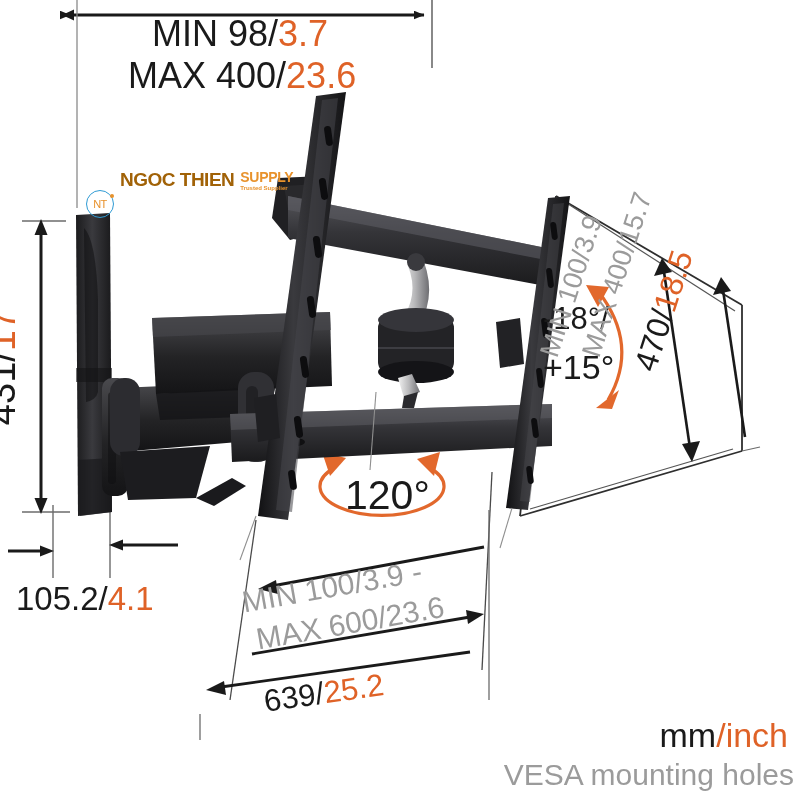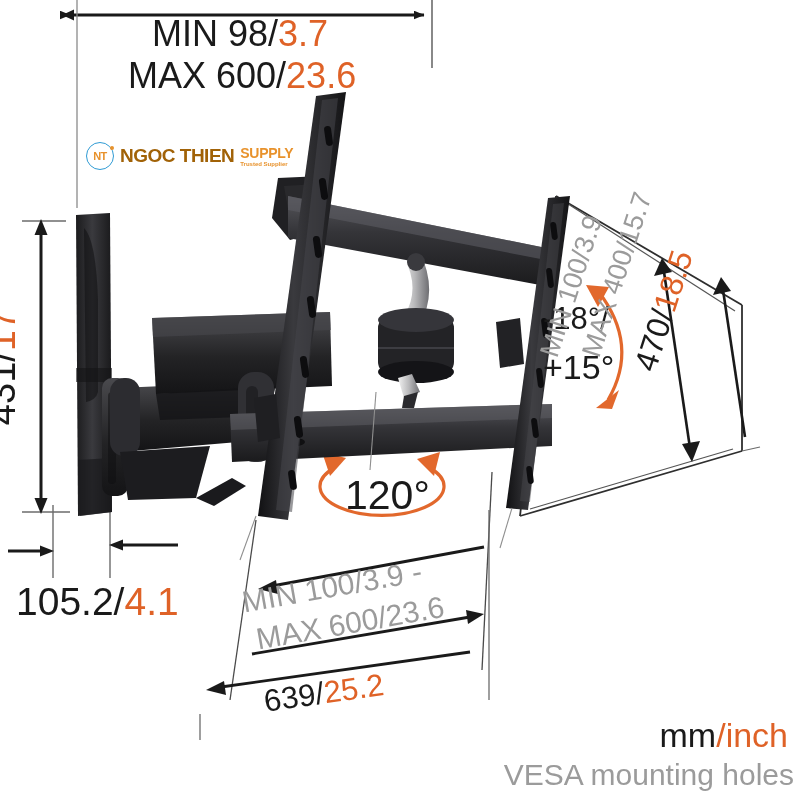--- a/index.html
+++ b/index.html
@@ -16,21 +16,21 @@
   .gry{color:#9b9b9b;}
 
   
   #lbl-min98{left:152px;top:16px;font-size:36px;letter-spacing:0px;}
   #lbl-max600{left:128px;top:58px;font-size:36px;letter-spacing:0px;}
 
   
   #lbl-431{left:-56px;top:348px;font-size:38px;transform:rotate(-90deg);transform-origin:50% 50%;}
 
   
-  #lbl-105{left:16px;top:582px;font-size:39px;}
+  #lbl-105{left:16px;top:582px;font-size:33px;}
 
   
   #lbl-tilt1{left:543px;top:303px;font-size:31px;}
   #lbl-tilt2{left:543px;top:350px;font-size:34px;}
 
   
   #lbl-vesa-min{left:536px;top:352px;font-size:27px;transform:rotate(-72deg);transform-origin:0 0;}
   #lbl-vesa-max{left:578px;top:352px;font-size:27px;transform:rotate(-72deg);transform-origin:0 0;}
 
   
@@ -48,22 +48,23 @@
 
   
   #lbl-units{right:12px;top:718px;font-size:34px;margin-left:20px;}
   #lbl-vesa-holes{right:6px;top:760px;font-size:30px;}
 
   
   #logo{position:absolute;left:86px;top:142px;display:flex;align-items:center;gap:6px;}
   #logo .mark{
     width:26px;height:26px;border-radius:50%;border:1.6px solid #2f9bd4;
     display:flex;align-items:center;justify-content:center;
-    font-size:11px;font-weight:bold;color:#e8922c;letter-spacing:-0.5px;
+    font-size:11px;font-weight:normal;color:#e8922c;letter-spacing:-0.5px;
     position:relative;
+    margin-top:48px;
   }
   #logo .mark::after{content:"";position:absolute;right:-1px;top:3px;width:4px;height:4px;border-radius:50%;background:#e8922c;}
   #logo .w1{font-size:19px;font-weight:bold;color:#a16207;letter-spacing:-0.5px;}
   #logo .w2box{display:flex;flex-direction:column;align-items:flex-start;line-height:1;}
   #logo .w2{font-size:14px;font-weight:bold;color:#e8922c;letter-spacing:-0.3px;}
   #logo .w3{font-size:6px;font-weight:bold;color:#e8922c;letter-spacing:0px;margin-top:1px;}
 </style>
 </head>
 <body>
 
@@ -286,21 +287,21 @@
       <path d="M256,516 L240,560"></path>
       <path d="M512,508 L500,548"></path>
       <path d="M376,392 L370,470"></path>
     </g>
   </svg>
 
   <div class="txt" id="lbl-min98">
     <span class="blk">MIN 98</span><span class="blk">/</span><span class="org">3.7</span>
   </div>
   <div class="txt" id="lbl-max600">
-    <span class="blk">MAX 600</span><span class="blk">/</span><span class="org">23.6</span>
+    <span class="blk">MAX 400</span><span class="blk">/</span><span class="org">23.6</span>
   </div>
 
   <div class="txt" id="lbl-431">
     <span class="blk">431</span><span class="blk">/</span><span class="org">17</span>
   </div>
 
   <div class="txt" id="lbl-105">
     <span class="blk">105.2</span><span class="blk">/</span><span class="org">4.1</span>
   </div>
 

